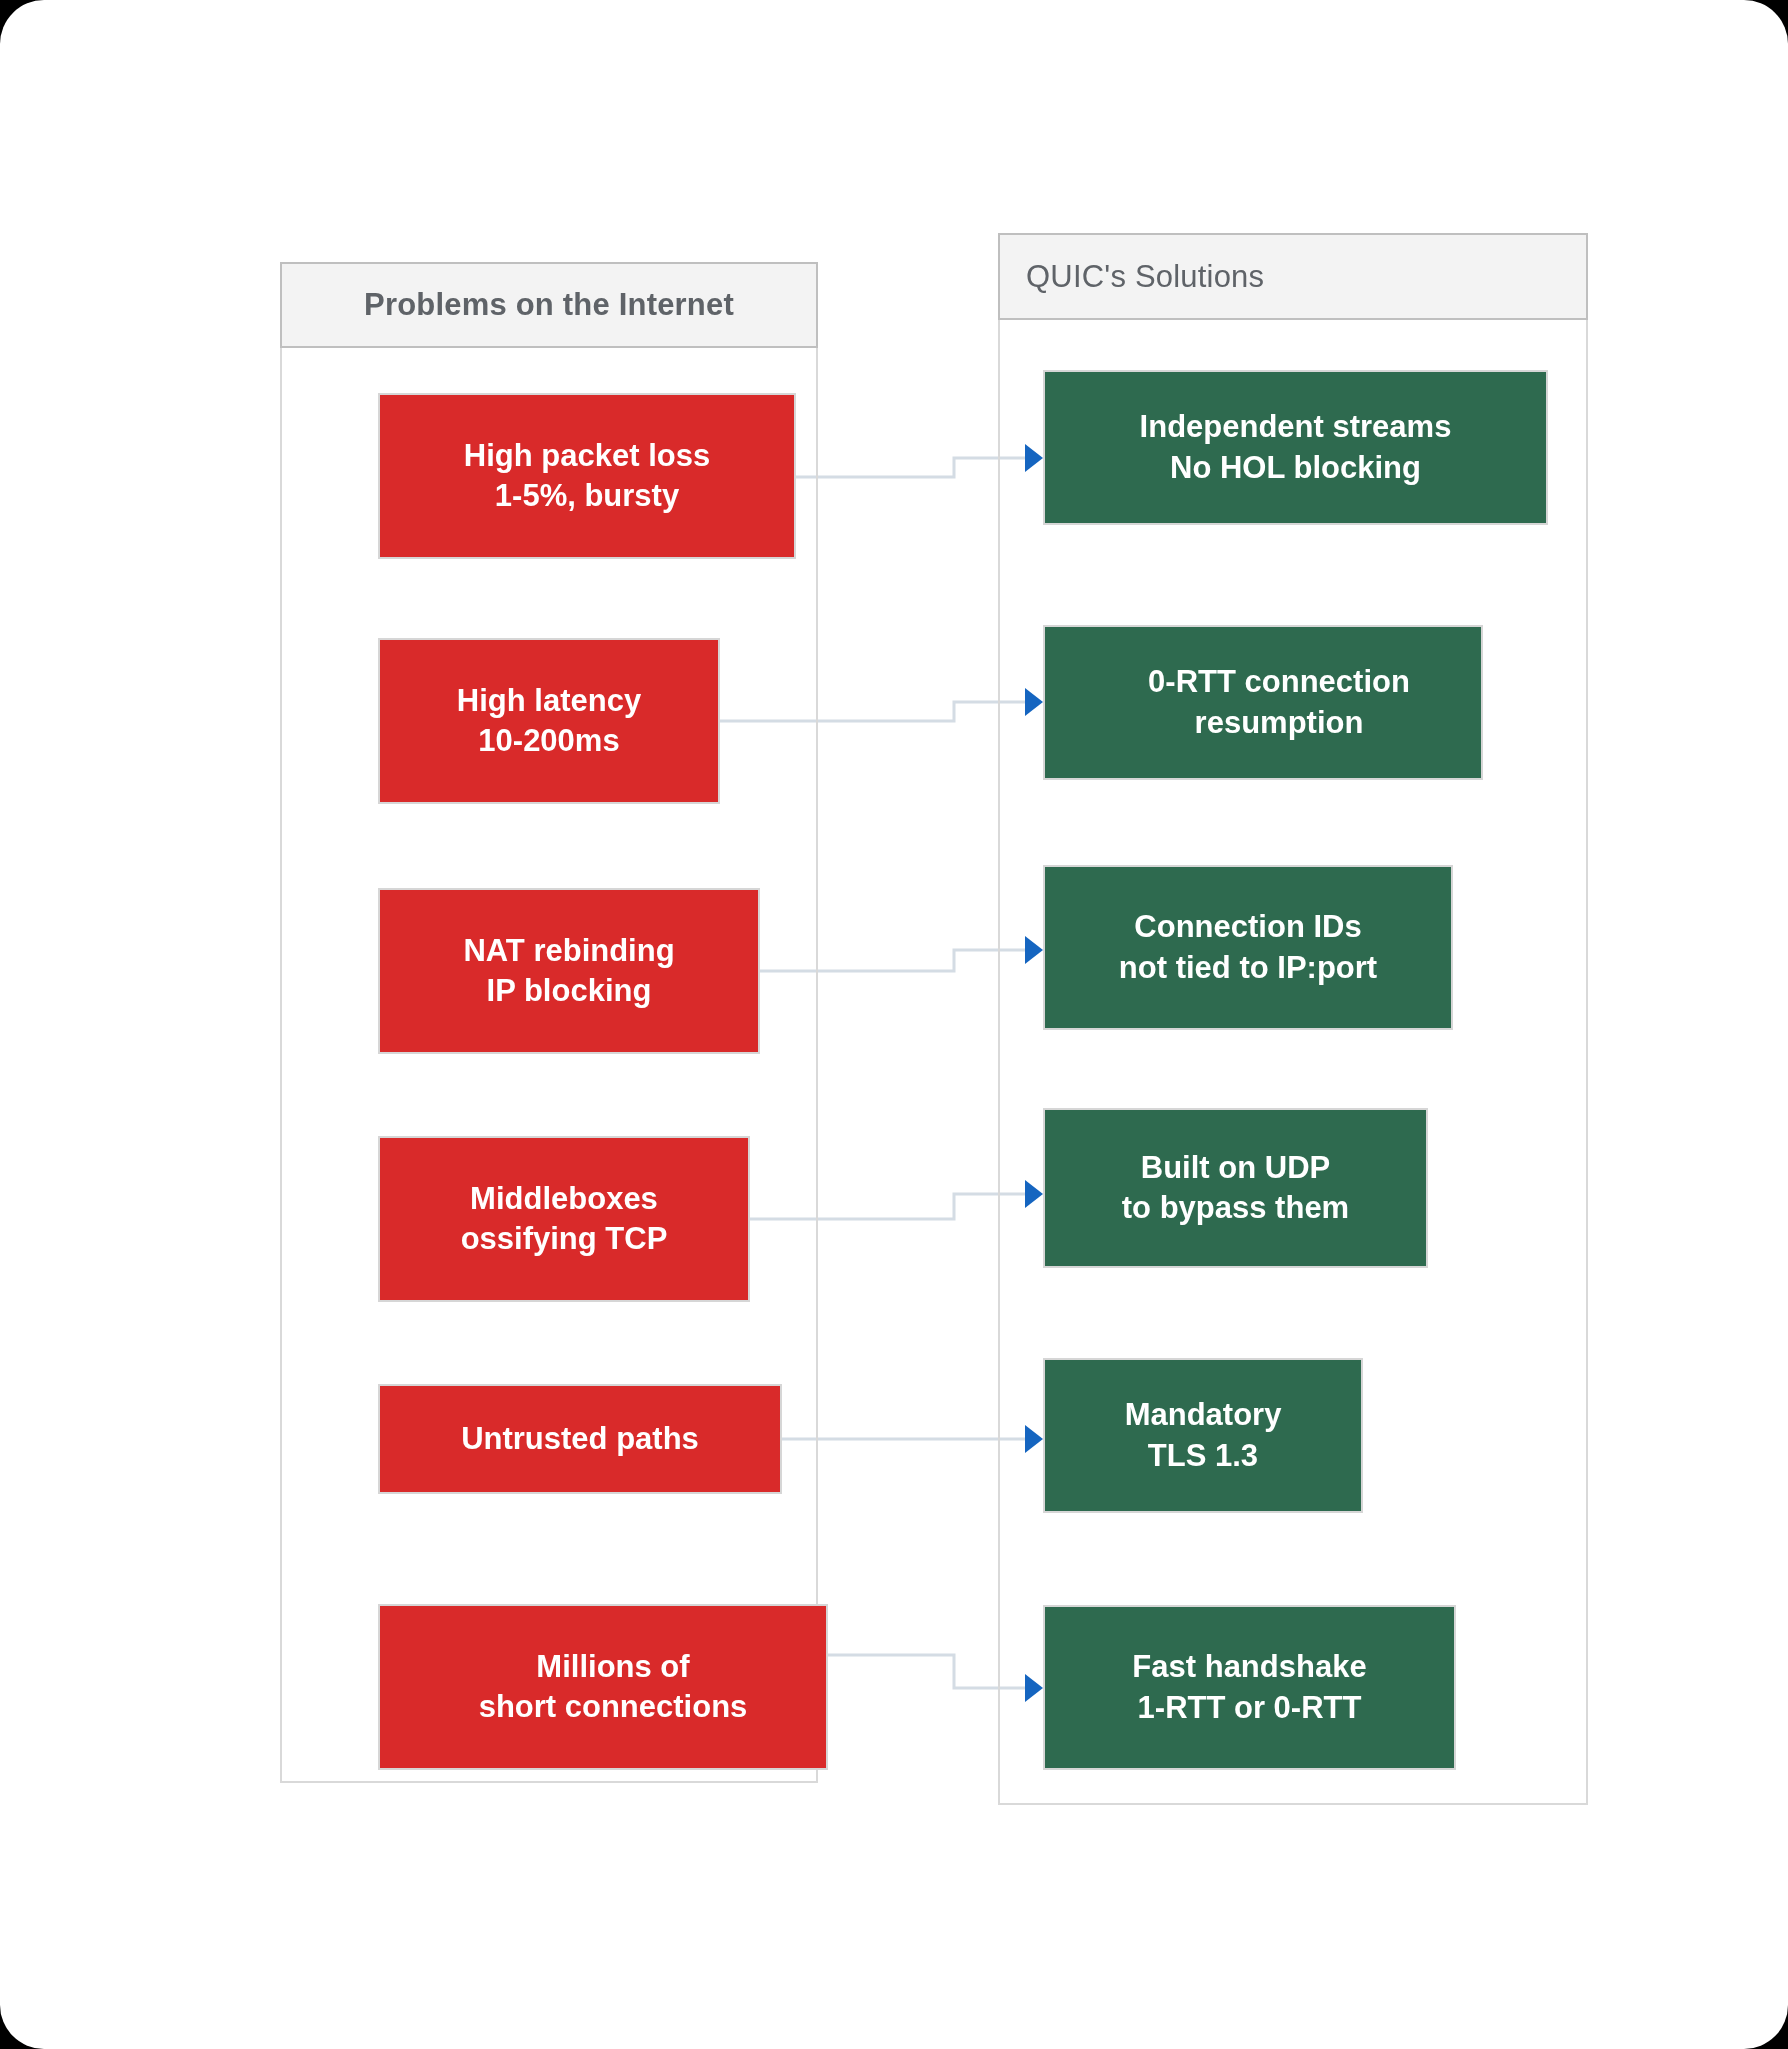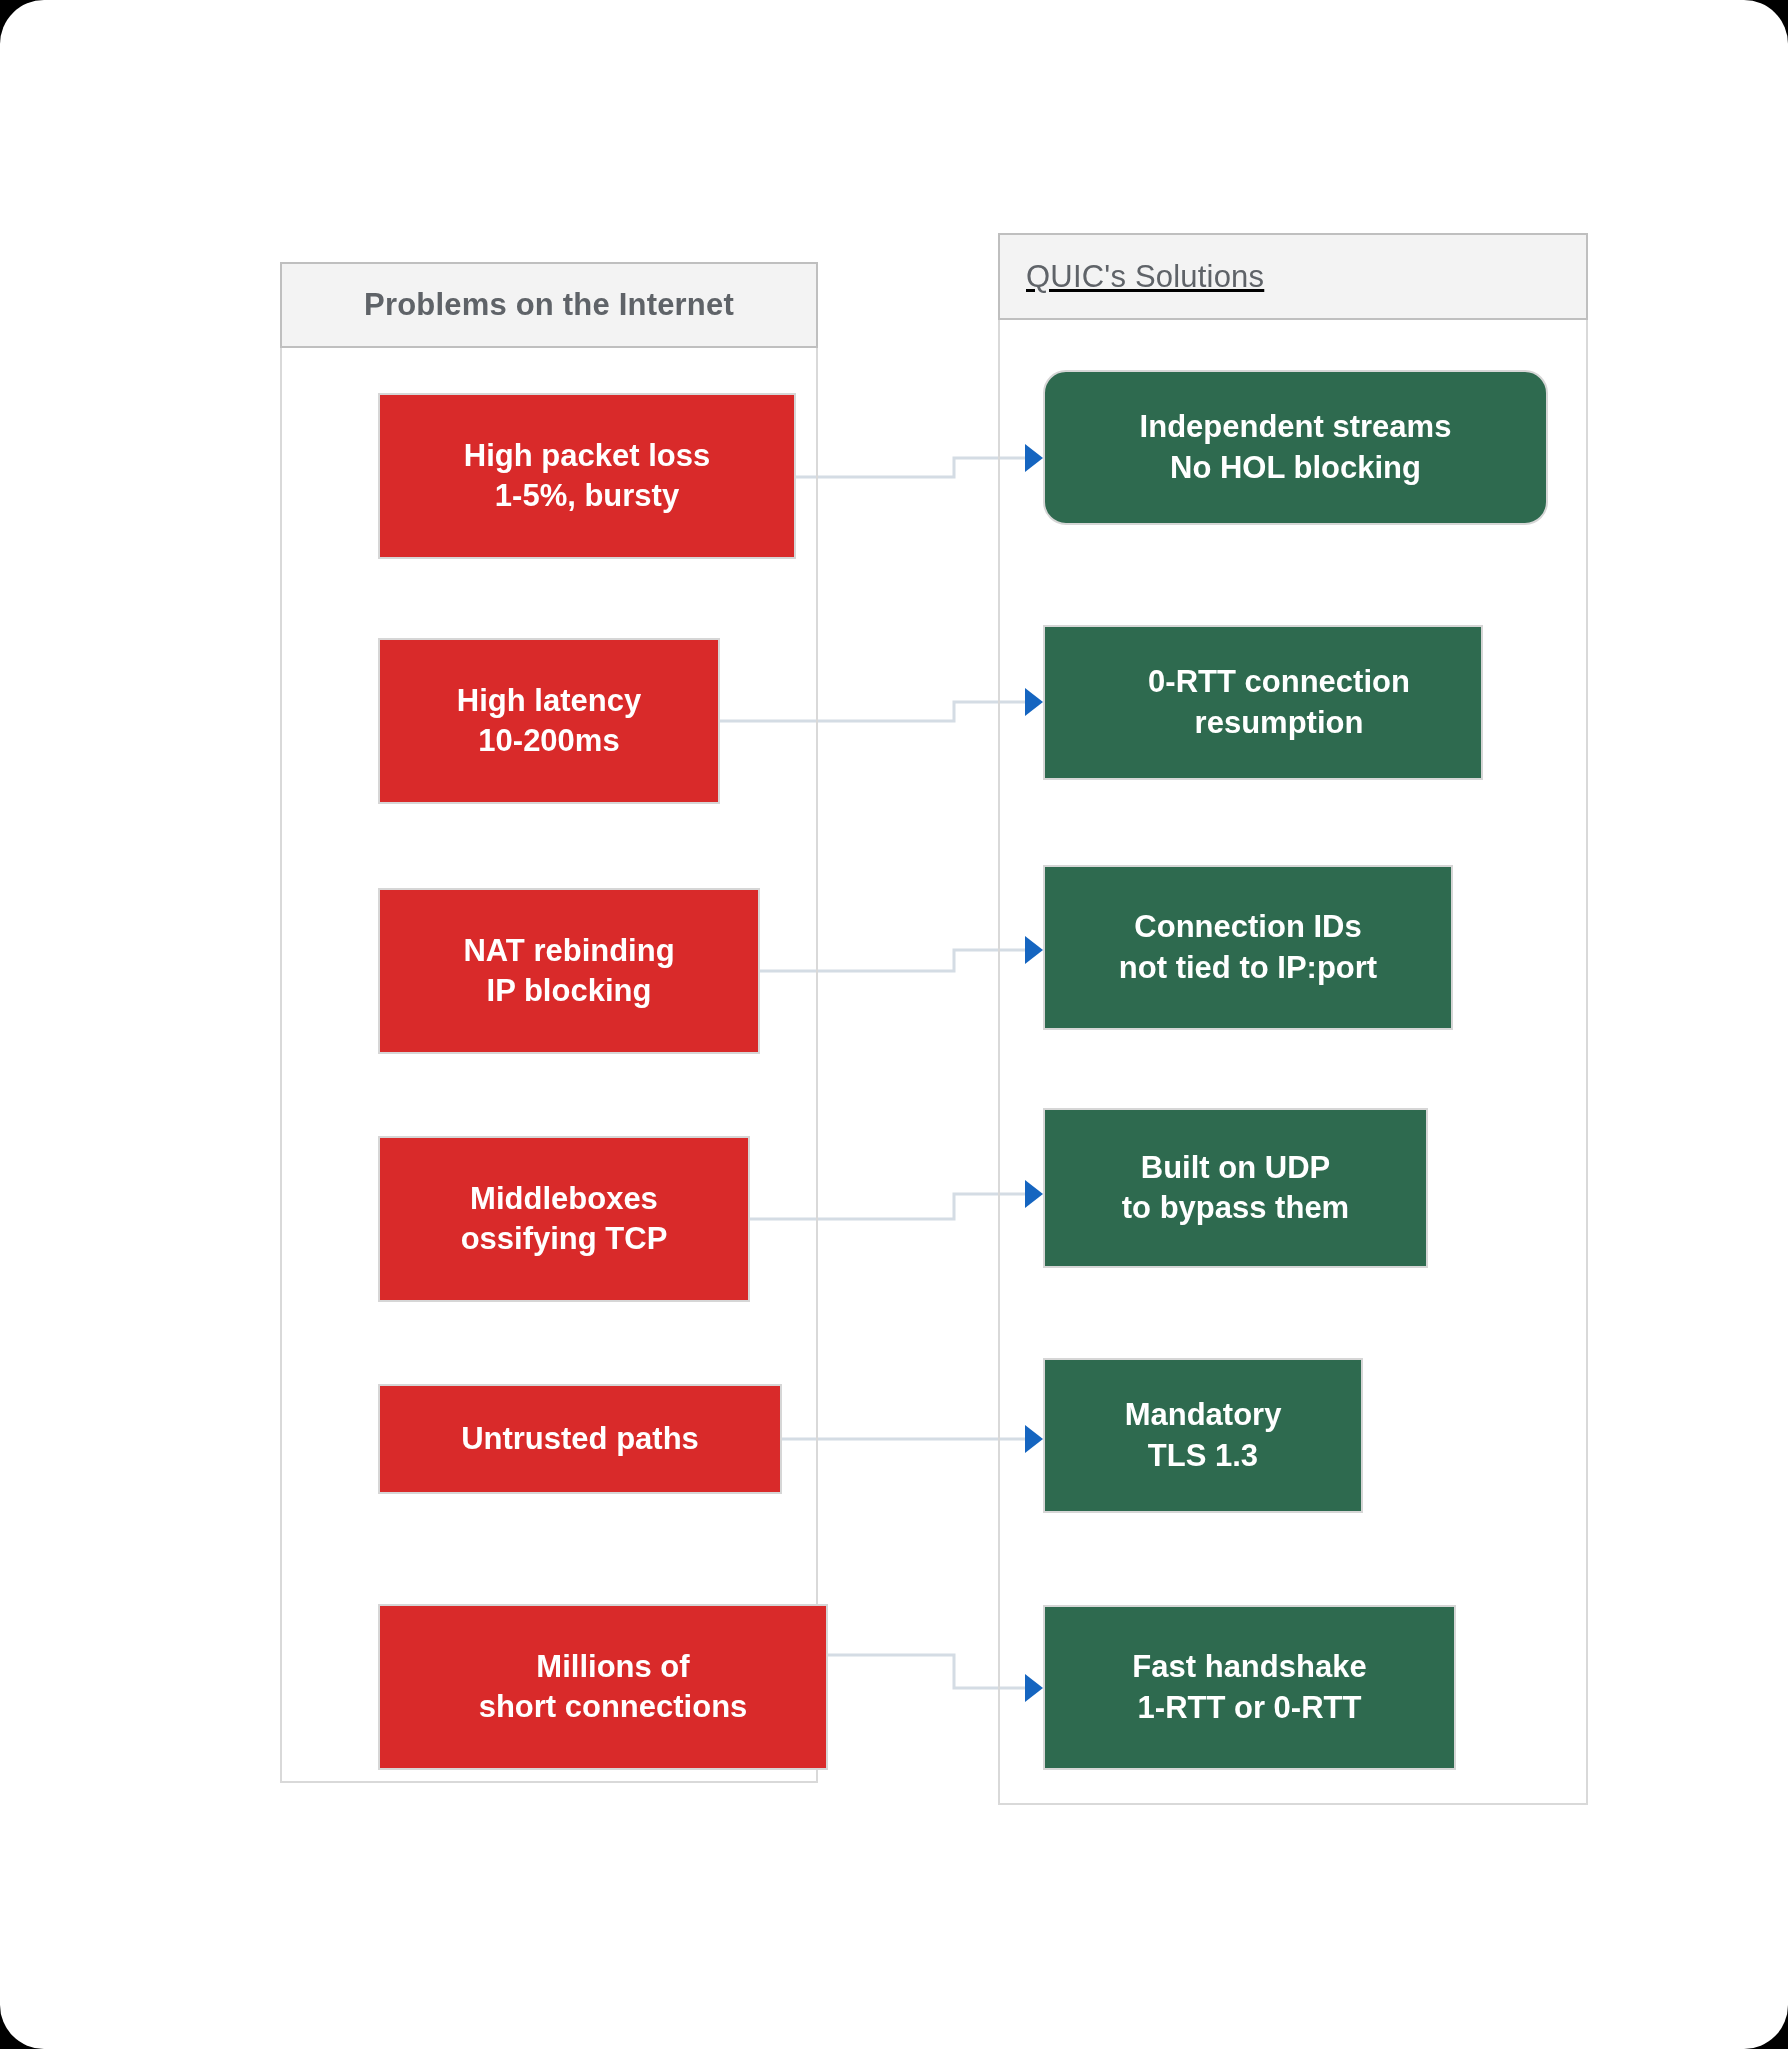--- a/index.html
+++ b/index.html
@@ -41,21 +41,21 @@
         <polygon points="985,1674 1003,1688 985,1702"></polygon>
       </g>
     </svg>
 
     <div class="panel" style="left:240px;top:262px;width:538px;height:1521px;"></div>
     <div class="panel-head head-left" style="left:240px;top:262px;width:538px;height:86px;">
       <span>Problems on the Internet</span>
     </div>
 
     <div class="panel" style="left:958px;top:233px;width:590px;height:1572px;"></div>
-    <div class="panel-head head-right" style="left:958px;top:233px;width:590px;height:87px;text-decoration:underline;">
+    <div class="panel-head head-right" style="left:958px;top:233px;width:590px;height:87px;">
       <span>QUIC's Solutions</span>
     </div>
 
     <div class="node" style="left:338px;top:393px;width:418px;height:166px;background:#d92a2a;">
       <div class="ln">High packet loss</div>
       <div class="ln">1-5%, bursty</div>
     </div>
 
     <div class="node" style="left:338px;top:638px;width:342px;height:166px;background:#d92a2a;">
       <div class="ln">High latency</div>
@@ -74,21 +74,21 @@
 
     <div class="node" style="left:338px;top:1384px;width:404px;height:110px;background:#d92a2a;">
       <div class="ln">Untrusted paths</div>
     </div>
 
     <div class="node" style="left:338px;top:1604px;width:450px;height:166px;background:#d92a2a;padding-left:20px;">
       <div class="ln">Millions of</div>
       <div class="ln">short connections</div>
     </div>
 
-    <div class="node" style="left:1003px;top:370px;width:505px;height:155px;background:#2e6a4f;border-radius:23px;">
+    <div class="node" style="left:1003px;top:370px;width:505px;height:155px;background:#2e6a4f;">
       <div class="ln">Independent streams</div>
       <div class="ln">No HOL blocking</div>
     </div>
 
     <div class="node" style="left:1003px;top:625px;width:440px;height:155px;background:#2e6a4f;padding-left:32px;">
       <div class="ln">0-RTT connection</div>
       <div class="ln">resumption</div>
     </div>
 
     <div class="node" style="left:1003px;top:865px;width:410px;height:165px;background:#2e6a4f;">

